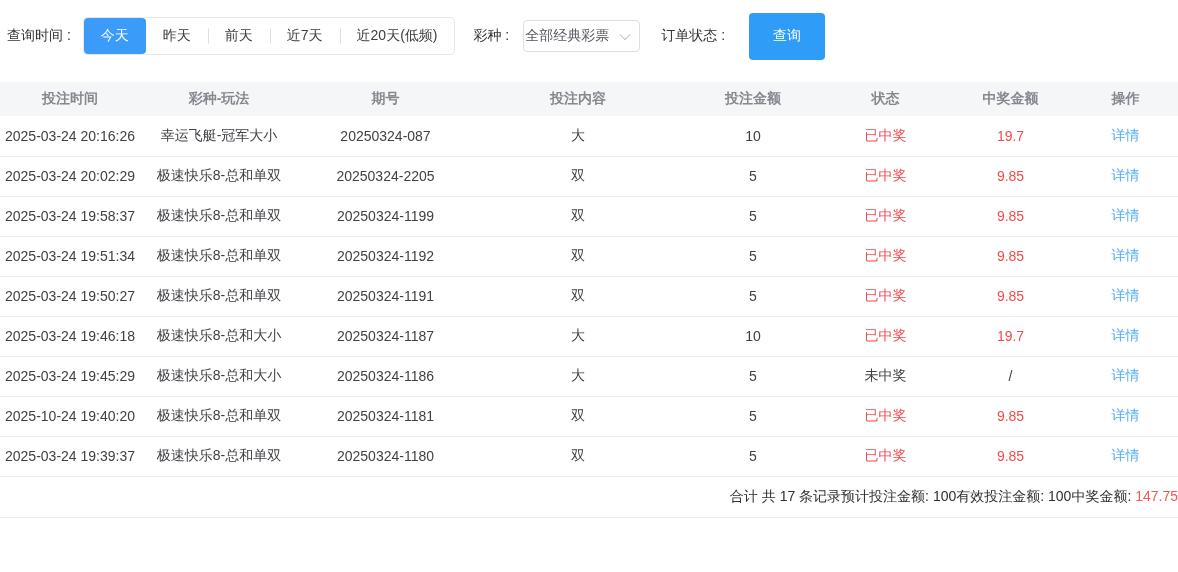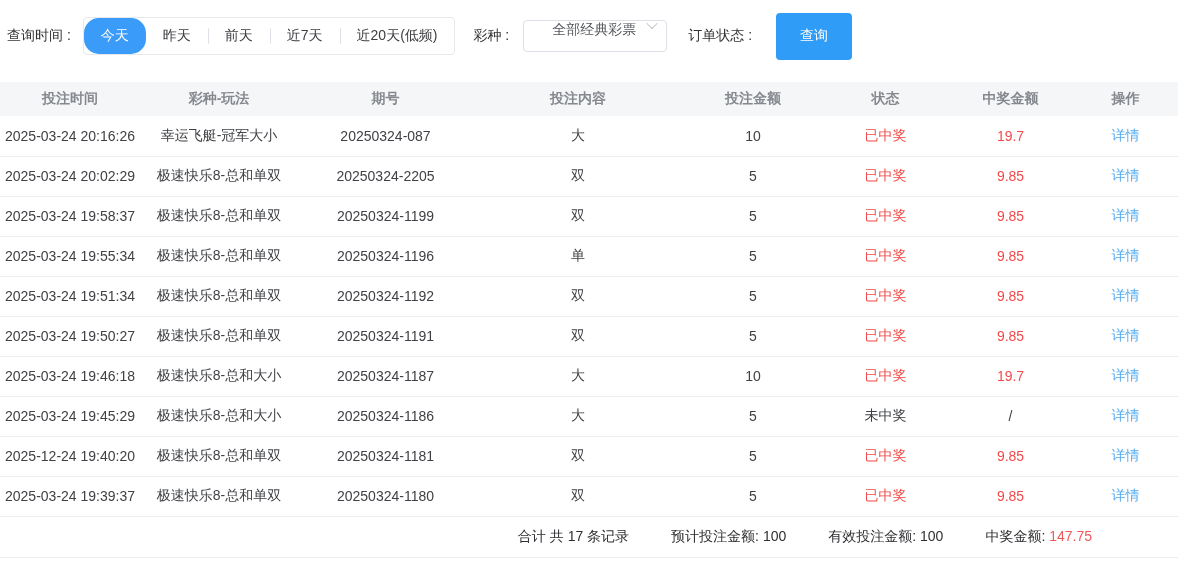--- a/index.html
+++ b/index.html
@@ -6,46 +6,46 @@
   html,body { width:1178px; height:572px; background:#fff; overflow:hidden;
               font-family:"Liberation Sans","DejaVu Sans",sans-serif; }
 
   
   .filterbar { height:72px; display:flex; align-items:center; padding-left:7px; font-size:14px; color:#333; }
   .flabel { white-space:nowrap; color:#333; }
   .time-group { display:inline-flex; align-items:stretch; height:38px; margin-left:12px;
                 border:1px solid #e6e8ec; border-radius:4px; background:#fff; overflow:hidden; }
   .time-opt { border:none; background:transparent; padding:0 17px; font-size:14px; color:#3e3e42;
               position:relative; cursor:pointer; font-family:inherit; white-space:nowrap; }
-  .time-opt.active { background:#3a9cf8; color:#fff; border-radius:15px; }
+  .time-opt.active { background:#3a9cf8; color:#fff; border-radius:4px; }
   .time-opt.divided::before { content:''; position:absolute; left:0; top:50%; transform:translateY(-50%);
               width:1px; height:15px; background:#dcdfe6; }
-  .select-box { display:flex; justify-content:space-between; height:32px;
-              border:1px solid #dcdfe6; border-radius:4px; padding:0 10px 0 28px; color:#55585e;
+  .select-box { display:flex; align-items:center; justify-content:space-between; height:32px;
+              border:1px solid #dcdfe6; border-radius:4px; padding:0 10px 0 1px; color:#55585e;
               cursor:pointer; background:#fff; }
   .select-box .value { white-space:nowrap; }
   .chev { width:8px; height:8px; border-right:1.5px solid #c0c4cc; border-bottom:1.5px solid #c0c4cc;
               transform:rotate(45deg) translate(-1px,-1px); margin-left:12px; }
   .query-btn { width:76px; height:47px; background:#2f9cf8; color:#fff; border:none; border-radius:4px;
               font-size:14px; cursor:pointer; font-family:inherit; }
   .ml26 { margin-left:18px; } .ml21 { margin-left:21px; } .ml14 { margin-left:14px; } .ml24 { margin-left:24px; }
 
   
   .records { margin-top:10px; }
   table { width:1178px; table-layout:fixed; border-collapse:collapse; }
   thead th { height:34px; background:#f5f6f7; font-weight:bold; font-size:14px; color:#85888e;
              text-align:center; }
   tbody td { height:40px; font-size:14px; color:#3f4145; text-align:center;
              border-bottom:1px solid #ececee; white-space:nowrap; overflow:hidden; }
   td.red { color:#f14b4b; }
   a.detail-link { color:#54abf3; text-decoration:none; cursor:pointer; }
 
   
-  .summary { display:flex; justify-content:flex-end; align-items:center; height:40px; gap:42px;
-             padding-right:86px; font-size:14px; color:#2f2f33; }
+  .summary { display:flex; justify-content:flex-end; align-items:center; height:40px; 
+             font-size:14px; color:#2f2f33; }
   .summary .red-val { color:#f15858; }
   .page-divider { border:none; border-top:1px solid #ebedef; }
 </style>
 </head>
 <body>
 
 <div class="filterbar">
   <span class="flabel">查询时间 :</span>
   <div class="time-group">
       <button class="time-opt active">今天</button>
@@ -115,30 +115,20 @@
           <td>2025-03-24 19:58:37</td>
           <td>极速快乐8-总和单双</td>
           <td>20250324-1199</td>
           <td>双</td>
           <td>5</td>
           <td class="red">已中奖</td>
           <td class="red">9.85</td>
           <td><a class="detail-link">详情</a></td>
         </tr>
         <tr>
-          <td>2025-03-24 19:55:34</td>
-          <td>极速快乐8-总和单双</td>
-          <td>20250324-1196</td>
-          <td>单</td>
-          <td>5</td>
-          <td class="red">已中奖</td>
-          <td class="red">9.85</td>
-          <td><a class="detail-link">详情</a></td>
-        </tr>
-        <tr>
           <td>2025-03-24 19:51:34</td>
           <td>极速快乐8-总和单双</td>
           <td>20250324-1192</td>
           <td>双</td>
           <td>5</td>
           <td class="red">已中奖</td>
           <td class="red">9.85</td>
           <td><a class="detail-link">详情</a></td>
         </tr>
         <tr>
@@ -165,21 +155,21 @@
           <td>2025-03-24 19:45:29</td>
           <td>极速快乐8-总和大小</td>
           <td>20250324-1186</td>
           <td>大</td>
           <td>5</td>
           <td>未中奖</td>
           <td>/</td>
           <td><a class="detail-link">详情</a></td>
         </tr>
         <tr>
-          <td>2025-12-24 19:40:20</td>
+          <td>2025-10-24 19:40:20</td>
           <td>极速快乐8-总和单双</td>
           <td>20250324-1181</td>
           <td>双</td>
           <td>5</td>
           <td class="red">已中奖</td>
           <td class="red">9.85</td>
           <td><a class="detail-link">详情</a></td>
         </tr>
         <tr>
           <td>2025-03-24 19:39:37</td>

